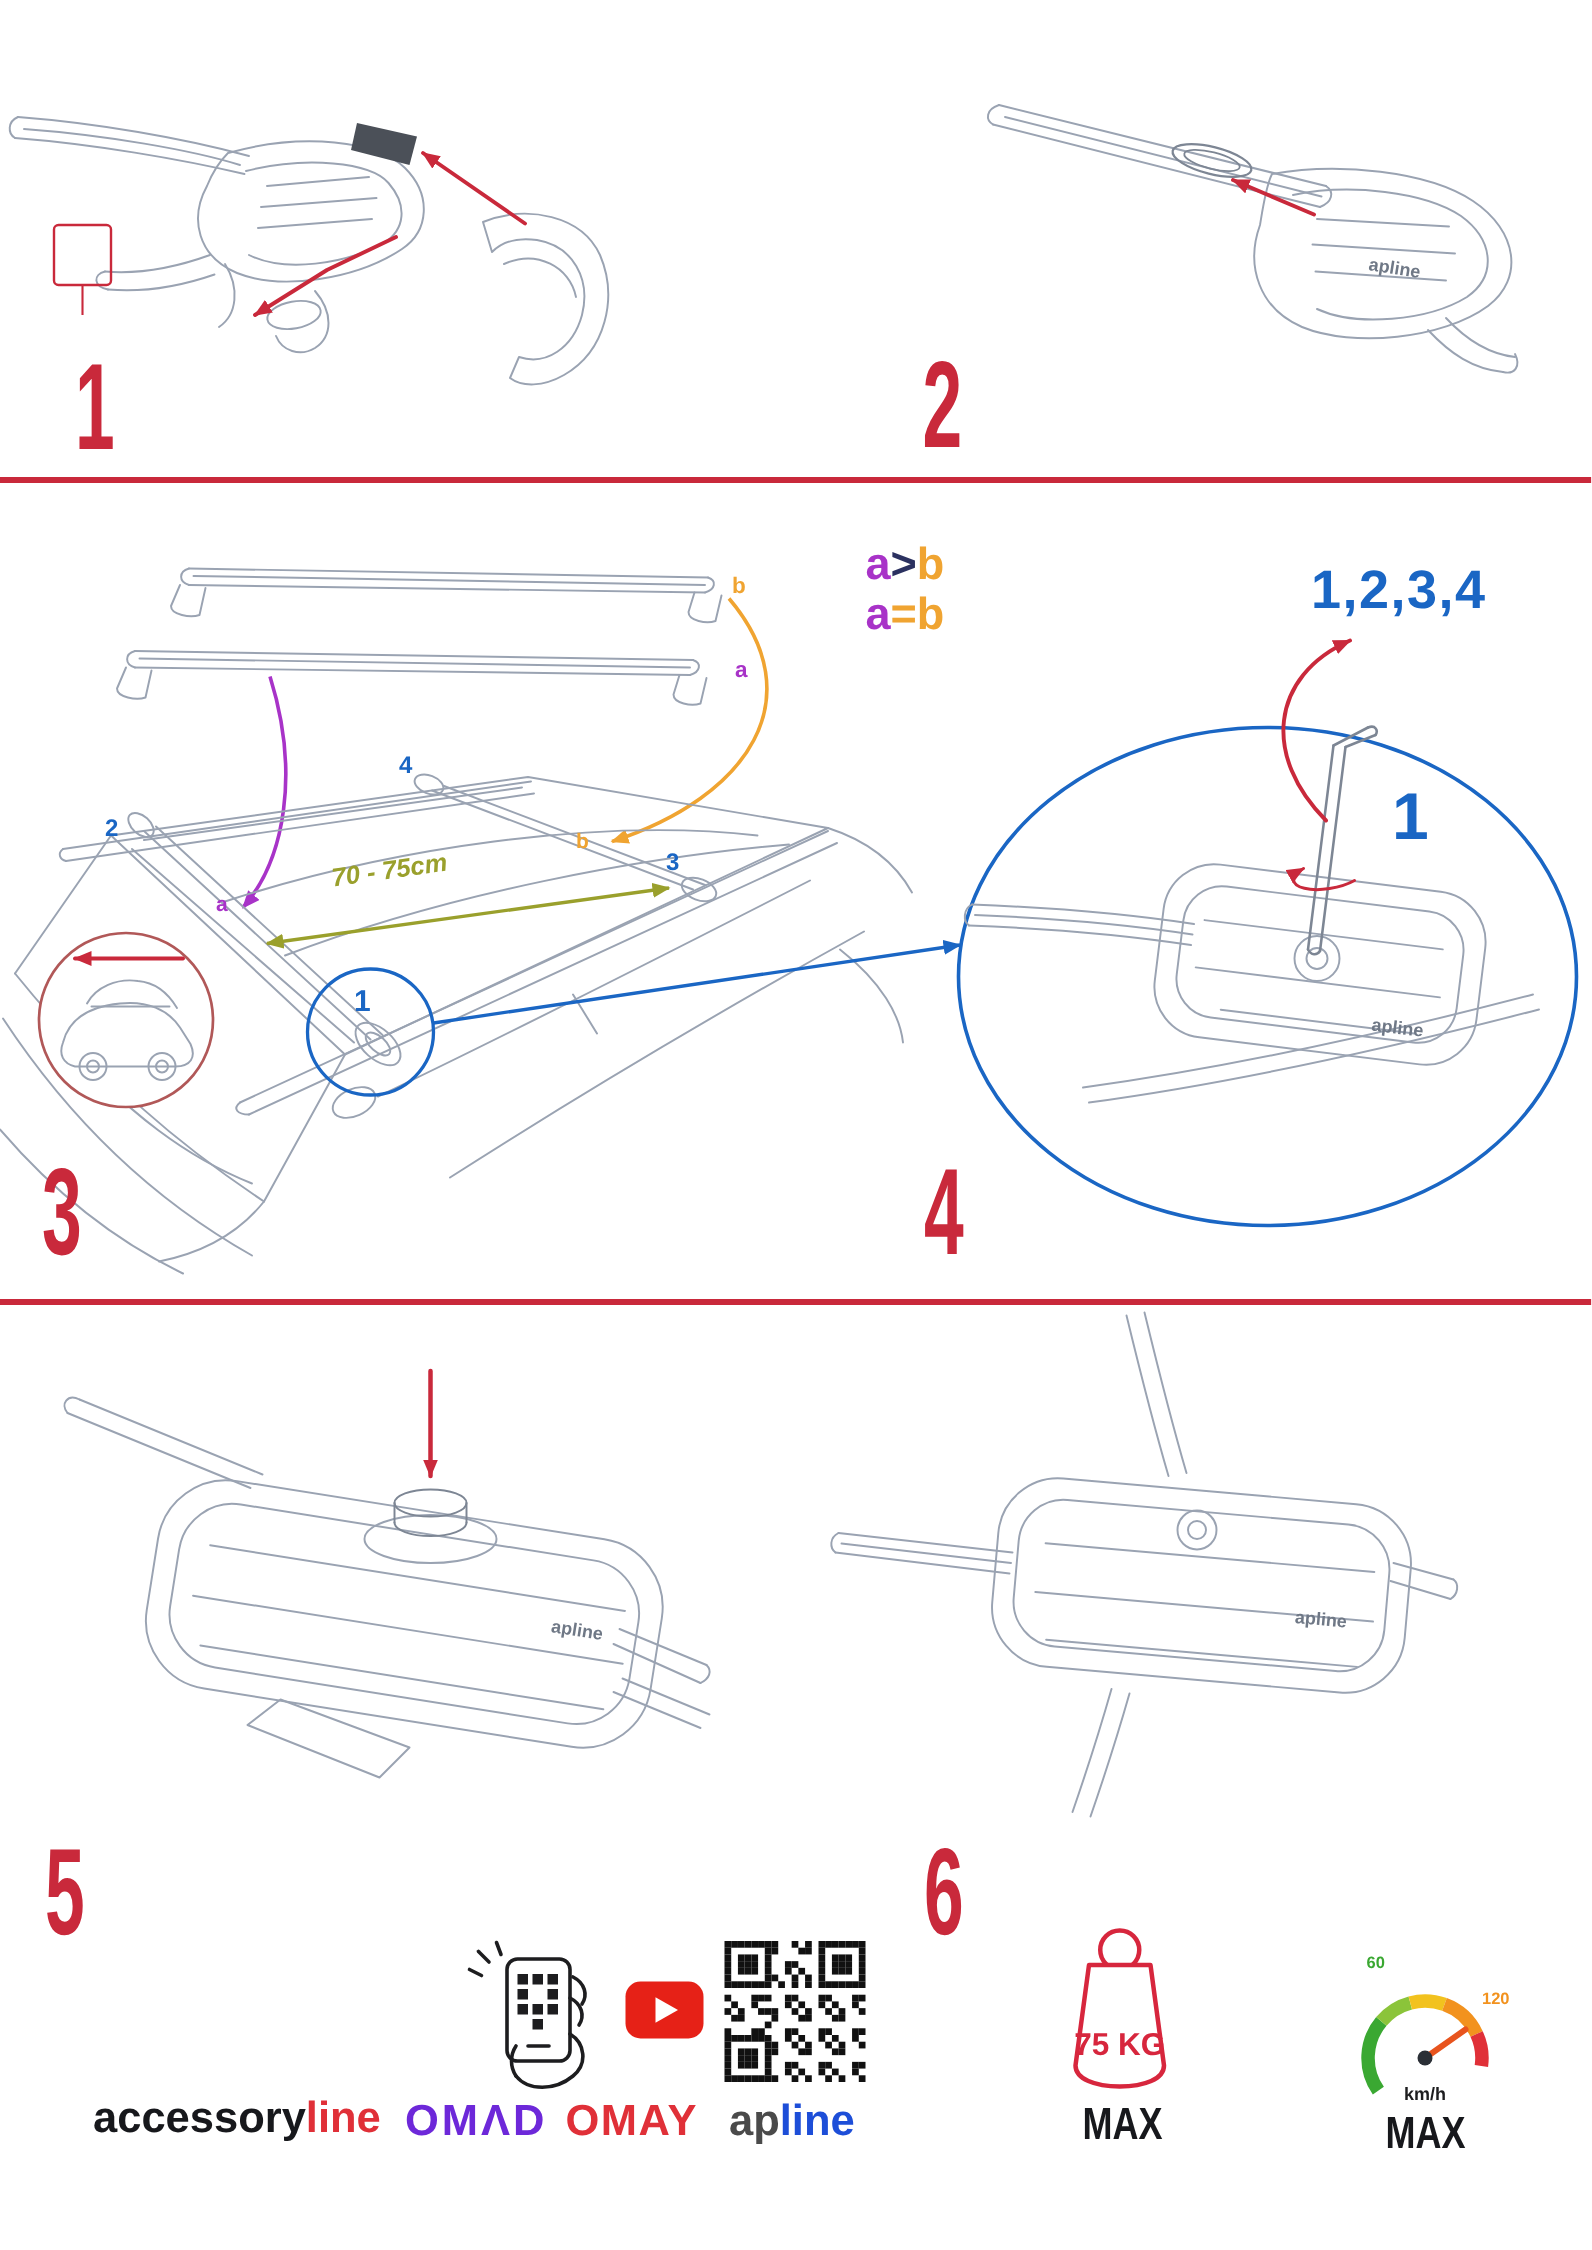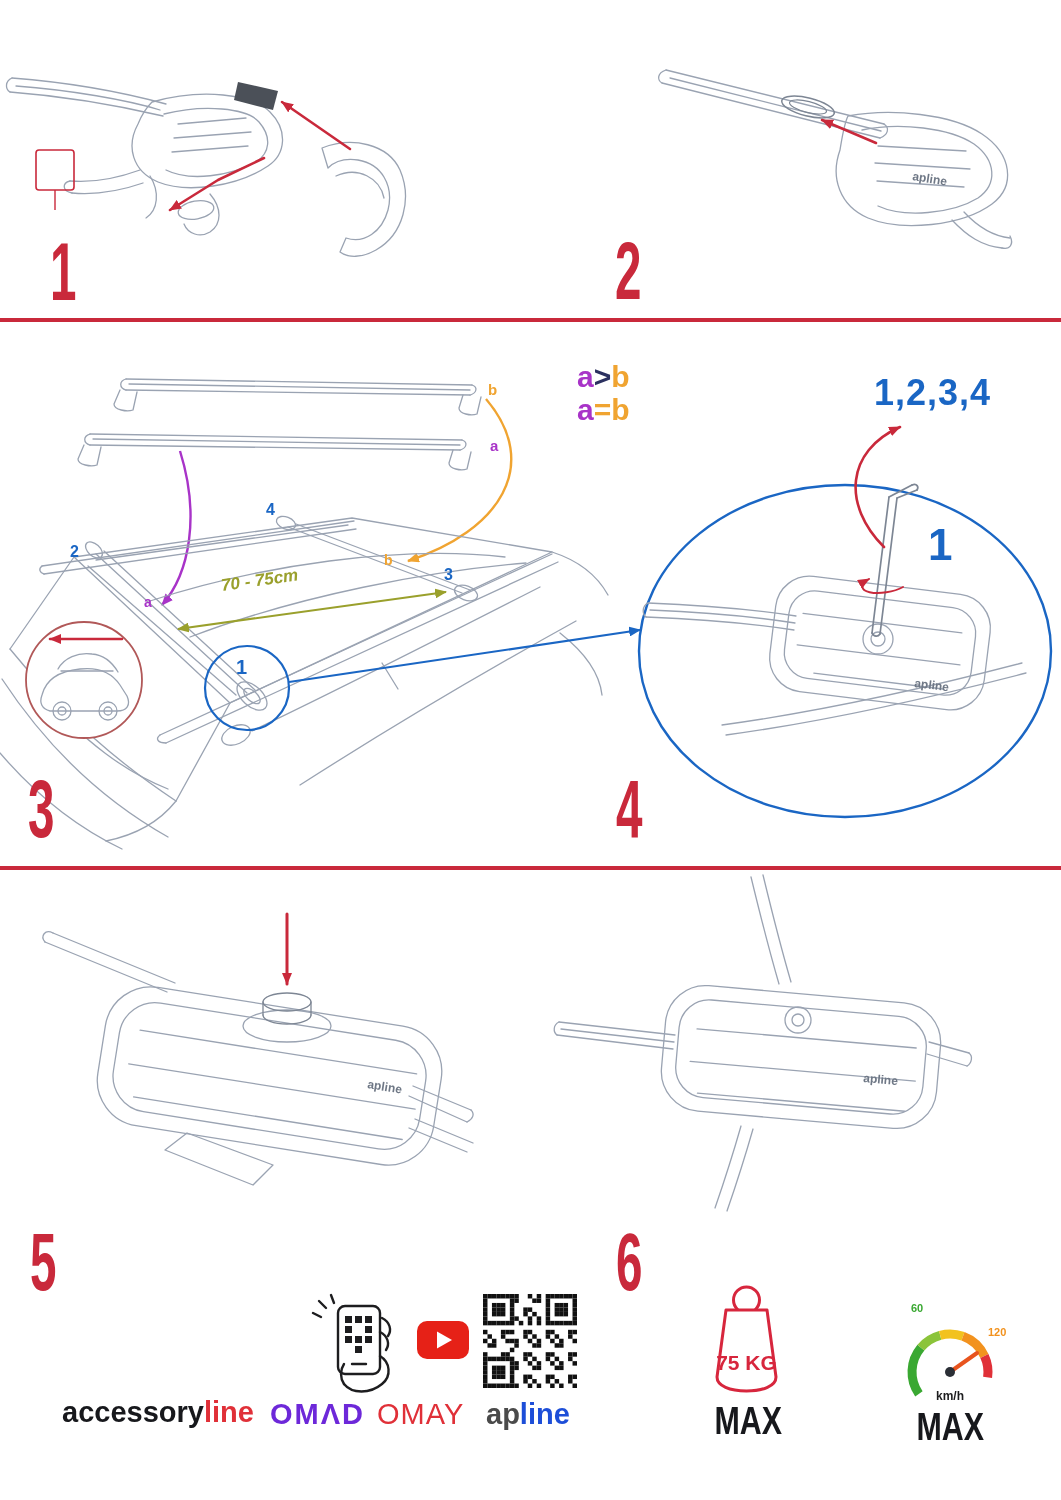--- a/index.html
+++ b/index.html
@@ -27,23 +27,23 @@
   .s1mat{color:#cf2433;font-size:11px;font-weight:700;letter-spacing:.2px;margin-bottom:3px}
   .s1model{color:#2b3590;font-size:9.5px;font-weight:700;line-height:11.5px}
   .legend{font-size:30px;font-weight:700;line-height:1}
   .cP{color:#a833c8}.cO{color:#f0a431}.cOp{color:#2b3160}.cOp2{color:#f0a431}
   .seq{color:#1a66c4;font-size:36px;font-weight:700;letter-spacing:1px}
   .pos1-big{color:#1a66c4;font-size:44px;font-weight:700}
   .fly{color:#2b3590;font-size:57px;font-weight:700;letter-spacing:5px}
   .brandrow{font-size:29px;font-weight:700;white-space:nowrap}
   .accessory{color:#17181c}.part{color:#e03038}
   .omad{color:#6d28d9;letter-spacing:2px}
-  .omay{color:#e03038;font-weight:400;letter-spacing:1px}
+  .omay{color:#e03038;font-weight:700;letter-spacing:1px}
   .ap{color:#4a4a4a}.line{color:#1d4ed8}
-  .maxlbl{font-size:38px;font-weight:700;color:#17181c;text-align:center}
+  .maxlbl{font-size:30px;font-weight:700;color:#17181c;text-align:center}
   .maxlbl span{display:inline-block;transform:scale(.8,1)}
 </style>
 </head>
 <body>
 
 <div class="page">
 
   <svg class="abs" style="left:0;top:52px" width="432" height="252" viewBox="0 0 432 252">
     <defs>
       <marker id="m1r" markerUnits="userSpaceOnUse" markerWidth="13" markerHeight="10" refX="11" refY="5" orient="auto">

